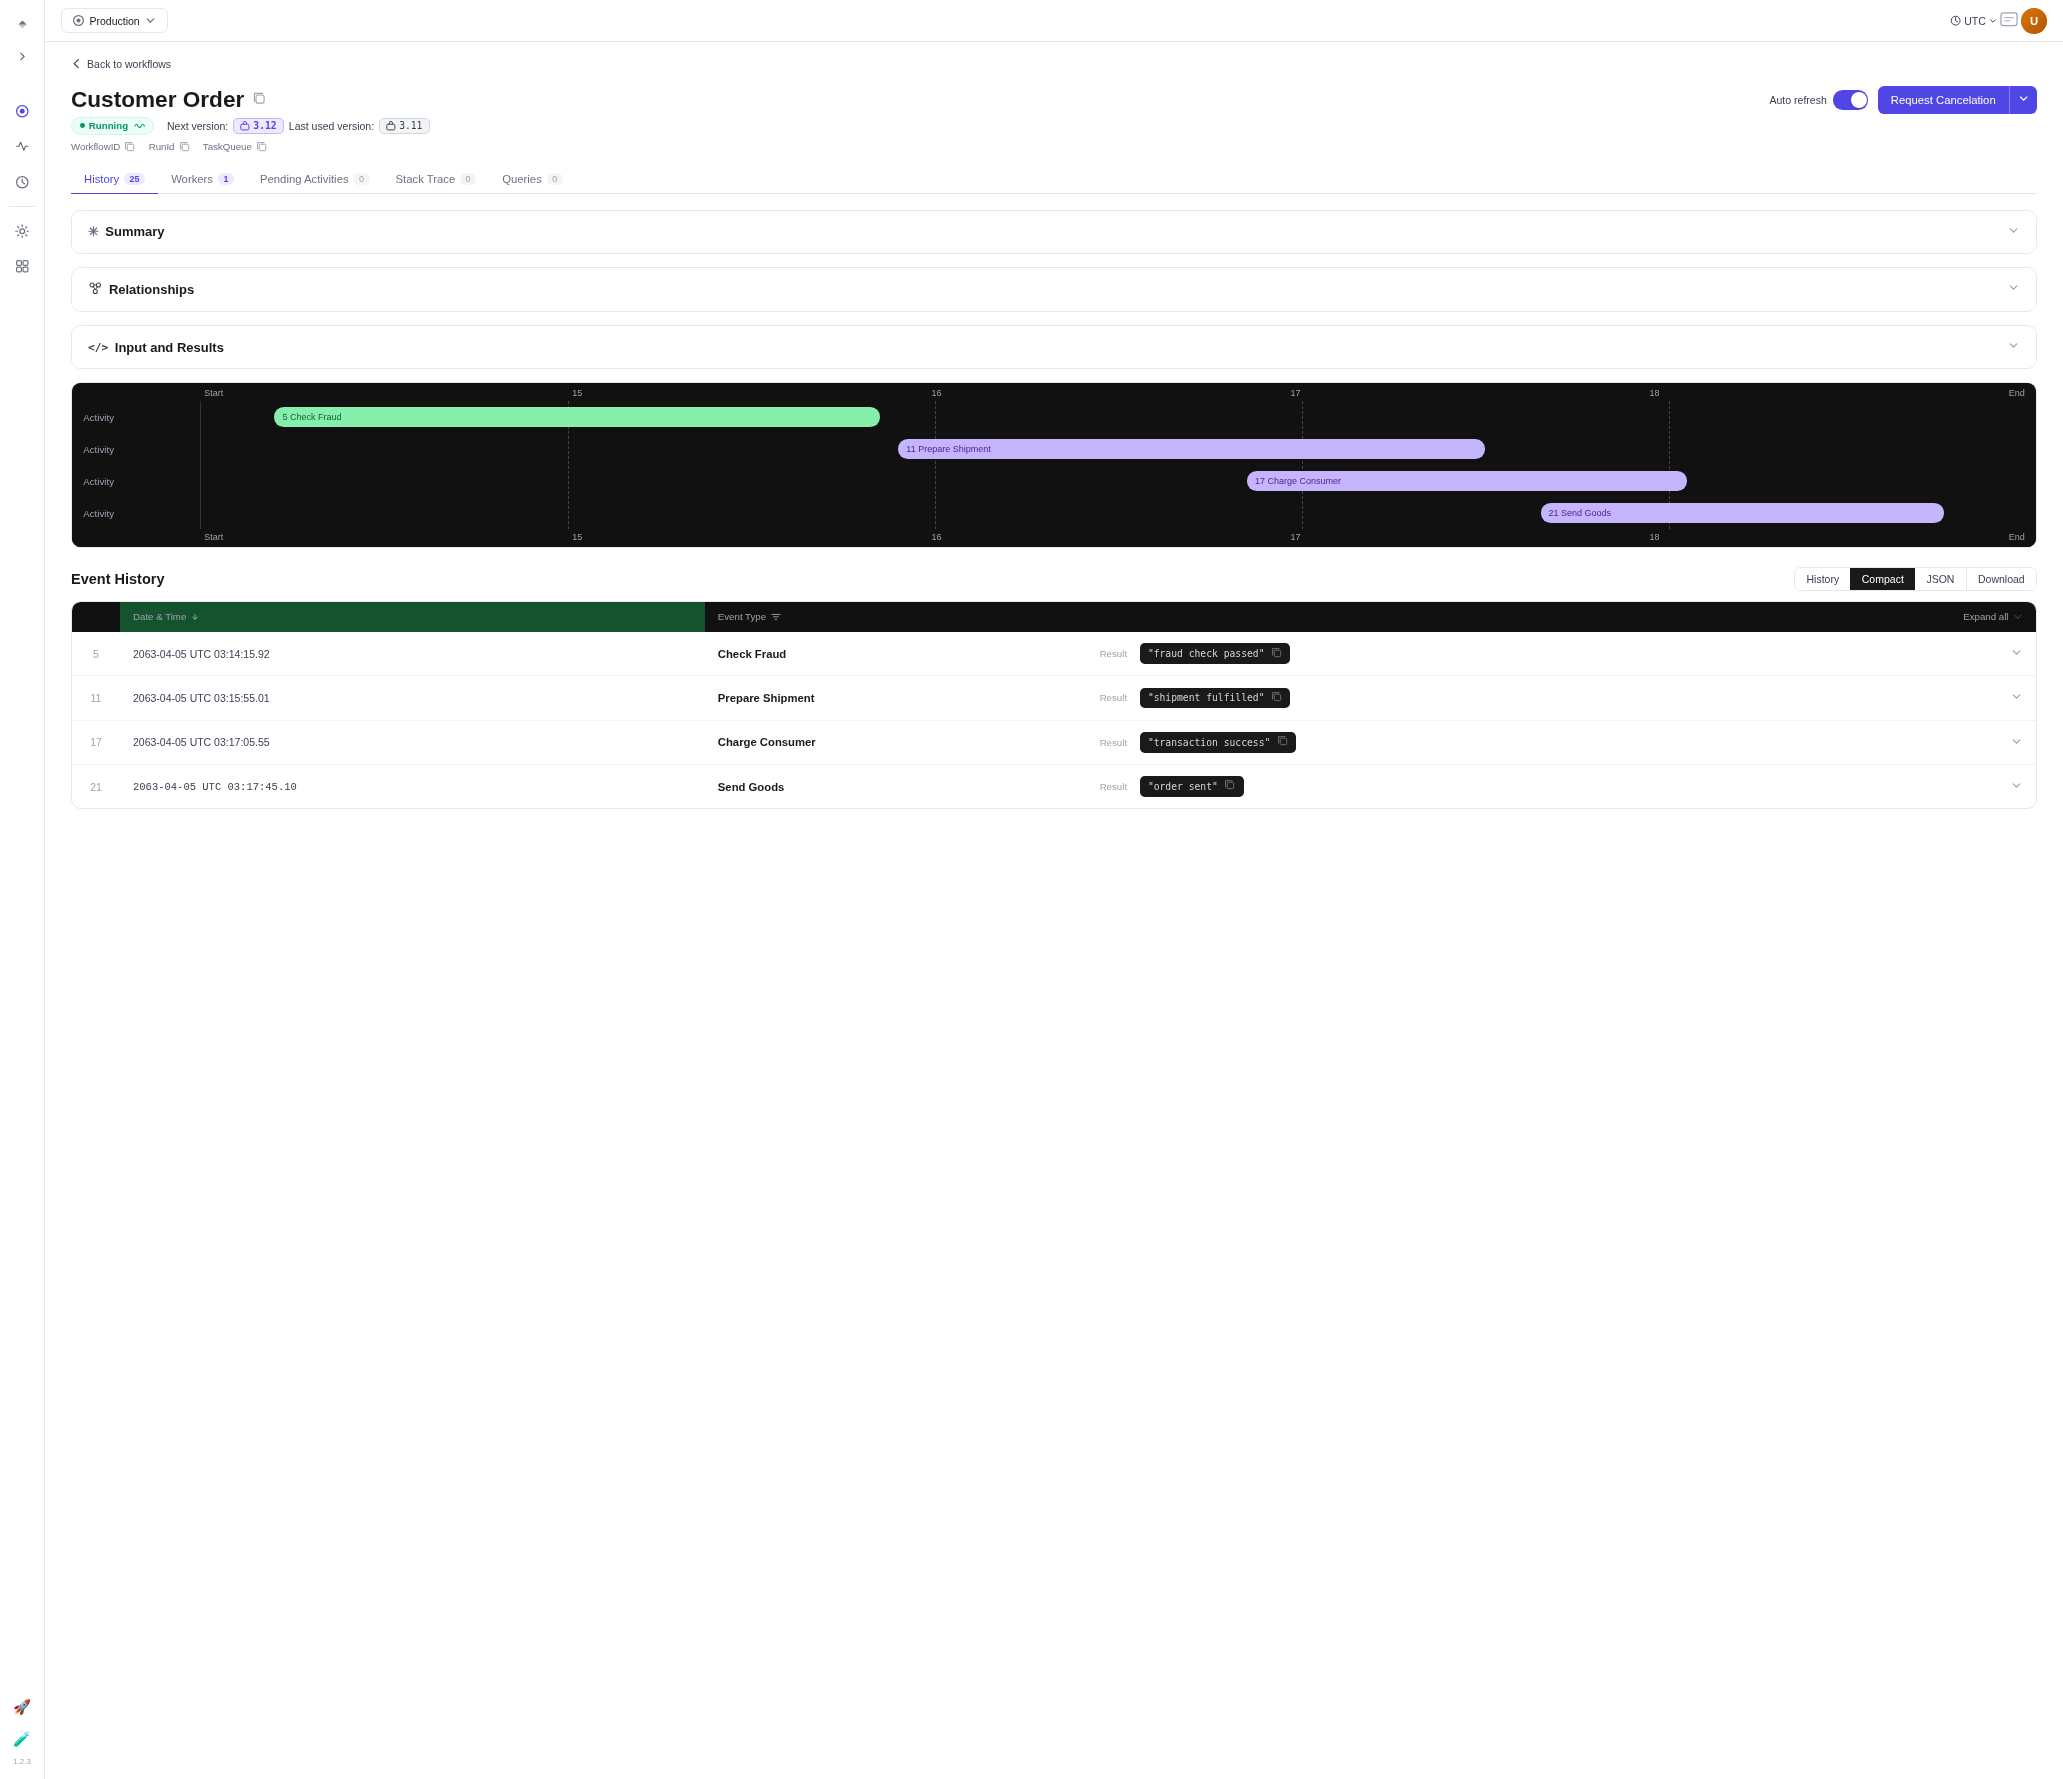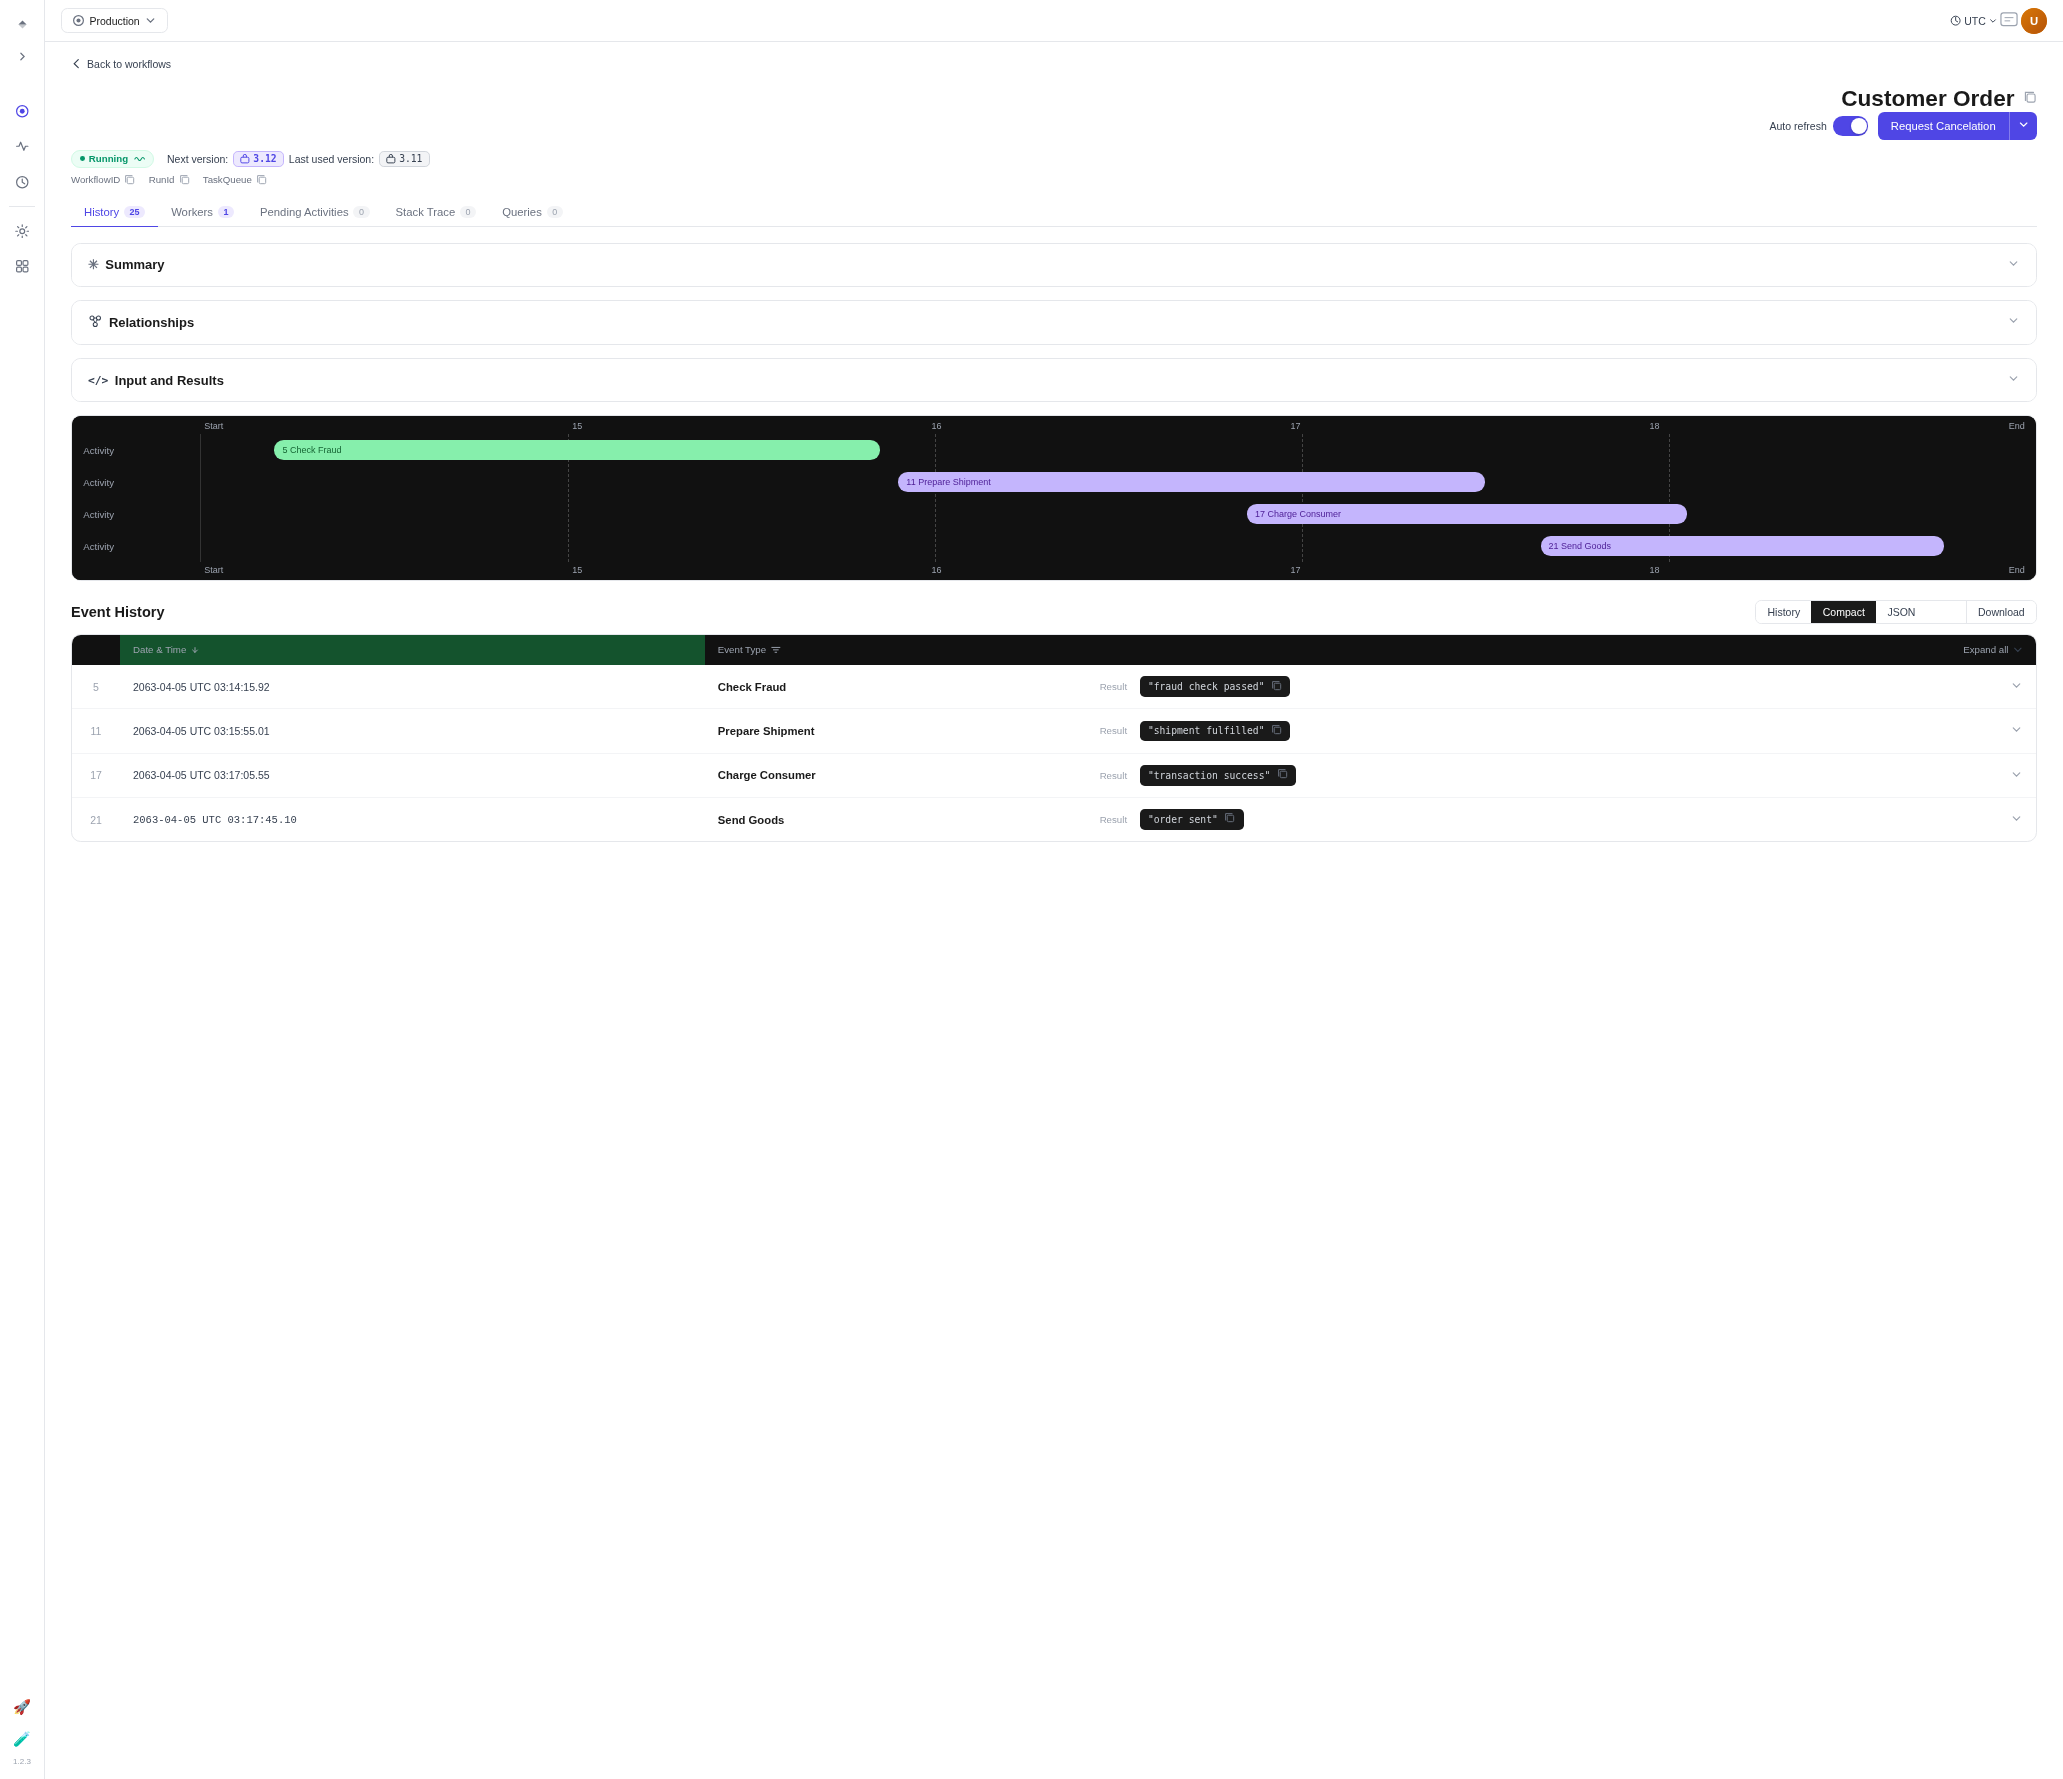--- a/index.html
+++ b/index.html
@@ -26,21 +26,21 @@
     .utc-selector { display: flex; align-items: center; gap: 3.2px; font-size: 10.5px; color: #374151; cursor: pointer; }
     .avatar { width: 26px; height: 26px; border-radius: 50%; background: #d97706; display: flex; align-items: center; justify-content: center; color: white; font-weight: 600; font-size: 10.5px; cursor: pointer; overflow: hidden; }
 
     
     .content { padding: 16px 26px; flex: 1; }
 
     
     .back-link { display: flex; align-items: center; gap: 4.8px; color: #374151; font-size: 10.5px; cursor: pointer; margin-bottom: 16px; }
 
     
-    .workflow-header { display: flex; align-items: flex-end; justify-content: space-between; margin-bottom: 10px; flex-direction: column; }
+    .workflow-header { display: flex; align-items: center; justify-content: space-between; margin-bottom: 3px; }
     .workflow-title { font-size: 22.6px; font-weight: 700; display: flex; align-items: center; gap: 8px; }
     .copy-icon { color: #9ca3af; cursor: pointer; font-size: 14.5px; }
     .header-actions { display: flex; align-items: center; gap: 9.7px; }
     .auto-refresh { display: flex; align-items: center; gap: 6.4px; font-size: 10.5px; color: #374151; }
     .toggle { width: 35px; height: 19.3px; background: #4f46e5; border-radius: 9.7px; position: relative; cursor: pointer; }
     .toggle-knob { width: 16px; height: 16px; background: white; border-radius: 50%; position: absolute; top: 1.6px; right: 1.6px; box-shadow: 0 0.8px 2.4px rgba(0,0,0,0.2); }
     .btn-primary { background: #4f46e5; color: white; border: none; padding: 6.4px 13px; border-radius: 6.4px 0 0 6.4px; font-size: 11.3px; font-weight: 500; cursor: pointer; }
     .btn-dropdown { background: #4f46e5; color: white; border: none; border-left: 0.8px solid rgba(255,255,255,0.3); padding: 6.4px 8px; border-radius: 0 6.4px 6.4px 0; cursor: pointer; }
     .btn-group { display: flex; }
 
@@ -81,21 +81,21 @@
     .bar-green { background: #86efac; color: #166534; }
     .bar-purple { background: #c4b5fd; color: #4c1d95; }
 
     
     .event-history { margin-bottom: 19.3px; }
     .event-history-header { display: flex; align-items: center; justify-content: space-between; margin-bottom: 9.7px; }
     .event-history-title { font-size: 14.5px; font-weight: 600; }
     .event-view-tabs { display: flex; border: 0.8px solid #e5e7eb; border-radius: 6.4px; overflow: hidden; }
     .event-view-tab { padding: 4.8px 11.3px; font-size: 10.5px; cursor: pointer; color: #374151; background: #fff; border: none; }
     .event-view-tab.active { background: #1a1a1a; color: white; font-weight: 500; }
-    .download-btn { padding: 4.8px 11.3px; font-size: 10.5px; cursor: pointer; color: #374151; background: #fff; border: none; border-left: 0.8px solid #e5e7eb; margin-left: 39px; }
+    .download-btn { padding: 4.8px 11.3px; font-size: 10.5px; cursor: pointer; color: #374151; background: #fff; border: none; border-left: 0.8px solid #e5e7eb; }
 
     
     .table-wrap { border: 0.8px solid #e5e7eb; border-radius: 9.7px; overflow: hidden; }
     .table { width: 100%; border-collapse: collapse; }
     .table th { background: #111; color: #9ca3af; font-size: 9.7px; font-weight: 500; padding: 9.7px 13px; text-align: left; }
     .table th:first-child { width: 48px; }
     .table td { padding: 11.3px 13px; border-bottom: 0.8px solid #f3f4f6; font-size: 10.5px; vertical-align: middle; }
     .table tr:last-child td { border-bottom: none; }
     .event-name { font-weight: 600; font-size: 11.3px; }
     .result-label { color: #9ca3af; font-size: 9.7px; margin-right: 6.4px; }

